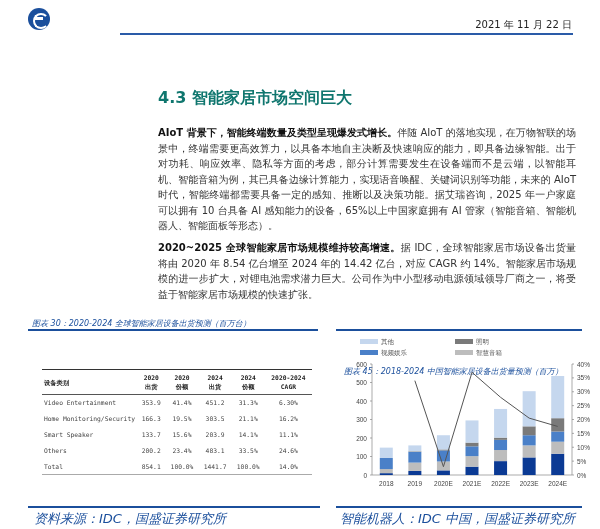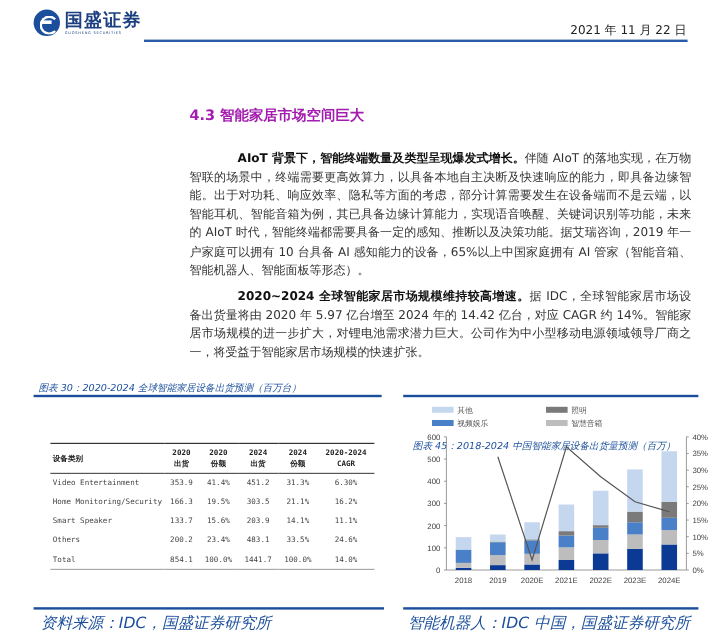--- a/index.html
+++ b/index.html
@@ -10,24 +10,24 @@
   .logo { position: absolute; left: 28px; top: 8px; display: flex; align-items: center; }
   .logo-mark { width: 22px; height: 22px; border-radius: 50%; background: #1b4f9c; position: relative; }
   .logo-mark::before { content: ""; position: absolute; left: 5px; top: 5px; width: 12px; height: 12px; border-radius: 50%; border: 2px solid #fff; border-right-color: transparent; }
   .logo-mark::after { content: ""; position: absolute; left: 7px; top: 9px; width: 8px; height: 3px; background: #fff; }
   .logo-text { margin-left: 4px; display: flex; flex-direction: column; }
   .logo-cn { font-size: 15px; font-weight: bold; color: #1b3f80; letter-spacing: 1px; line-height: 16px; }
   .logo-en { font-size: 3px; color: #1b3f80; letter-spacing: 0.6px; line-height: 4px; }
   .header-rule { position: absolute; left: 120px; top: 33px; width: 453px; height: 2px; background: #2a5ba8; }
   .header-date { position: absolute; right: 28px; top: 18px; font-size: 10px; color: #222; text-align: right; }
 
-  .section-title { position: absolute; left: 158px; top: 88px; font-size: 12px; font-weight: bold; color: #a21caf; }
+  .section-title { position: absolute; left: 158px; top: 88px; font-size: 16px; font-weight: bold; color: #0f766e; }
 
   .para { position: absolute; left: 158px; width: 418px; font-size: 10px; line-height: 15.5px; color: #333; text-align: justify; }
-  .para b { color: #111; margin-left: 40px; }
+  .para b { color: #111; }
   .para1 { top: 125px; }
   .para2 { top: 240px; }
 
   .fig-title { position: absolute; top: 318px; font-size: 8px; font-style: italic; color: #1b4f9c; }
   .fig-rule { position: absolute; top: 329px; height: 1.5px; background: #1b4f9c; }
   .fig-bottom-rule { position: absolute; top: 506px; height: 1.5px; background: #1b4f9c; }
   .fig-source { position: absolute; top: 510px; font-size: 13px; font-style: italic; color: #1b4f9c; }
 
   table.dev { position: absolute; left: 42px; top: 369px; width: 270px; border-collapse: collapse; font-family: "DejaVu Sans Mono", monospace; font-size: 6.3px; color: #444; }
   table.dev thead tr { border-top: 1.2px solid #333; border-bottom: 1px solid #555; }
@@ -39,33 +39,29 @@
 
   .chart { position: absolute; left: 330px; top: 333px; width: 270px; height: 170px; }
   .chart svg { width: 270px; height: 170px; }
 </style>
 </head>
 <body>
 
 <div class="header">
   <div class="logo">
     <div class="logo-mark"></div>
-    <div class="logo-text">
-      <span class="logo-cn">国盛证券</span>
-      <span class="logo-en">GUOSHENG SECURITIES</span>
-    </div>
   </div>
   <div class="header-rule"></div>
   <div class="header-date">2021 年 11 月 22 日</div>
 </div>
 
 <div class="section-title">4.3 智能家居市场空间巨大</div>
 
-<div class="para para1"><b>AIoT 背景下，智能终端数量及类型呈现爆发式增长。</b><span>伴随 AIoT 的落地实现，在万物智联的场景中，终端需要更高效算力，以具备本地自主决断及快速响应的能力，即具备边缘智能。出于对功耗、响应效率、隐私等方面的考虑，部分计算需要发生在设备端而不是云端，以智能耳机、智能音箱为例，其已具备边缘计算能力，实现语音唤醒、关键词识别等功能，未来的 AIoT 时代，智能终端都需要具备一定的感知、推断以及决策功能。据艾瑞咨询，2019 年一户家庭可以拥有 10 台具备 AI 感知能力的设备，65%以上中国家庭拥有 AI 管家（智能音箱、智能机器人、智能面板等形态）。</span></div>
-<div class="para para2"><b>2020~2024 全球智能家居市场规模维持较高增速。</b><span>据 IDC，全球智能家居市场设备出货量将由 2020 年 5.97 亿台增至 2024 年的 14.42 亿台，对应 CAGR 约 14%。智能家居市场规模的进一步扩大，对锂电池需求潜力巨大。公司作为中小型移动电源领域领导厂商之一，将受益于智能家居市场规模的快速扩张。</span></div>
+<div class="para para1"><b>AIoT 背景下，智能终端数量及类型呈现爆发式增长。</b><span>伴随 AIoT 的落地实现，在万物智联的场景中，终端需要更高效算力，以具备本地自主决断及快速响应的能力，即具备边缘智能。出于对功耗、响应效率、隐私等方面的考虑，部分计算需要发生在设备端而不是云端，以智能耳机、智能音箱为例，其已具备边缘计算能力，实现语音唤醒、关键词识别等功能，未来的 AIoT 时代，智能终端都需要具备一定的感知、推断以及决策功能。据艾瑞咨询，2025 年一户家庭可以拥有 10 台具备 AI 感知能力的设备，65%以上中国家庭拥有 AI 管家（智能音箱、智能机器人、智能面板等形态）。</span></div>
+<div class="para para2"><b>2020~2025 全球智能家居市场规模维持较高增速。</b><span>据 IDC，全球智能家居市场设备出货量将由 2020 年 8.54 亿台增至 2024 年的 14.42 亿台，对应 CAGR 约 14%。智能家居市场规模的进一步扩大，对锂电池需求潜力巨大。公司作为中小型移动电源领域领导厂商之一，将受益于智能家居市场规模的快速扩张。</span></div>
 
 <div class="fig-title" style="left:32px;">图表 30：2020-2024 全球智能家居设备出货预测（百万台）</div>
 <div class="fig-rule" style="left:28px; width:290px;"></div>
 
 <table class="dev">
   <thead>
     <tr>
       <th class="cat" style="width:94px;">设备类别</th>
       <th><span style="white-space:pre-line">2020
 出货</span></th>

